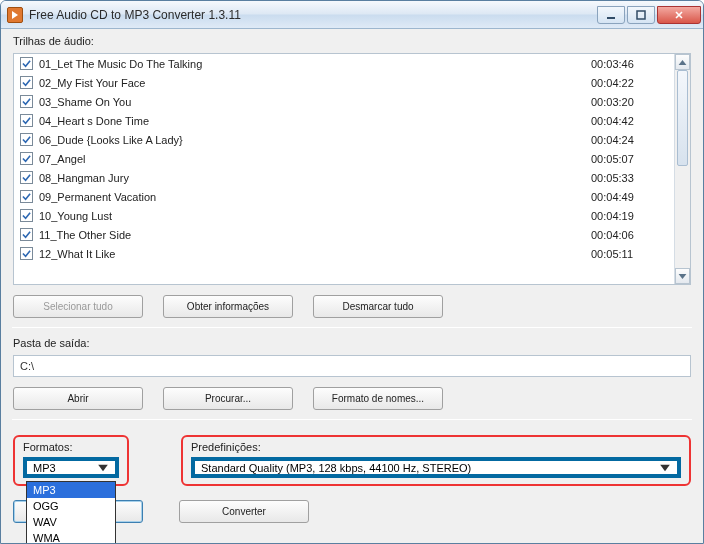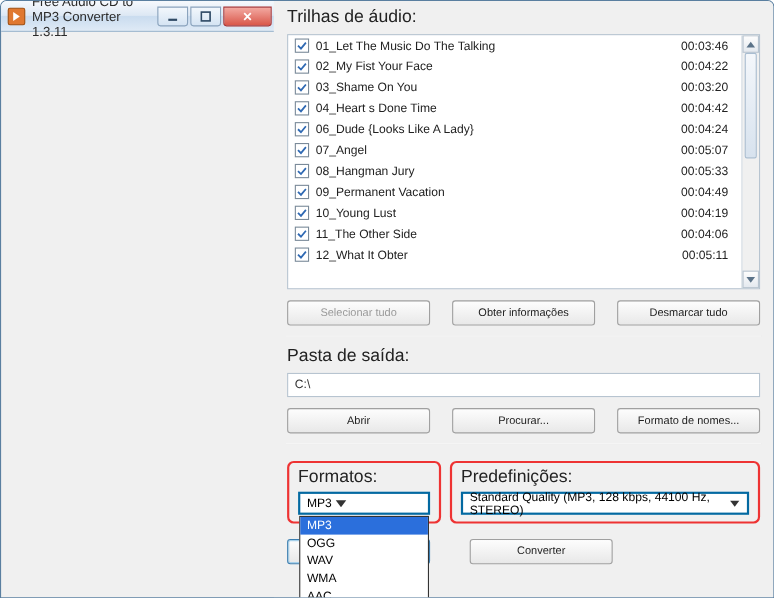--- a/index.html
+++ b/index.html
@@ -8,21 +8,21 @@
     font-family: "Segoe UI", Tahoma, sans-serif;
     font-size: 11px;
     background: #fff;
     width: 704px; height: 544px;
     overflow: hidden;
   }
   .window {
     width: 704px; height: 544px;
     border: 1px solid #5a7fa0;
     border-radius: 6px 6px 0 0;
-    display: flex; 
+    display: flex; flex-direction: column;
     background: #f0f0f0;
     overflow: hidden;
   }
   .titlebar {
     height: 28px;
     background: linear-gradient(#f6f9fd, #dde8f4 48%, #cadcef 52%, #dfeaf6);
     border-bottom: 1px solid #9db6ce;
     display: flex; align-items: center;
     padding: 0 0 0 6px;
   }
@@ -47,41 +47,41 @@
   }
   .win-btn.close { background: linear-gradient(#f3a9a1,#d9574a); border-color: #a33; width: 44px; }
   .win-btn svg { width: 10px; height: 10px; }
   .client {
     flex: 1;
     padding: 6px 12px 10px 12px;
     display: flex; flex-direction: column;
     gap: 6px;
     background: #f0f0f0;
   }
-  .label { color: #222; font-size: 16px; }
+  .label { color: #222; font-size: 11px; }
   .listbox {
     background: #fff;
     border: 1px solid #b7c4d0;
     height: 232px;
     position: relative;
     overflow: hidden;
   }
   .list-inner { position: absolute; left:0; right:16px; top:0; }
   .row {
     display: flex; align-items: center;
-    height: 19px; padding: 0 12px 0 6px; gap: 6px;
+    height: 19px; padding: 0 23px 0 6px; gap: 6px;
   }
   .chk {
     width: 13px; height: 13px;
     border: 1px solid #7a8a99; background: #fff;
     display: flex; align-items: center; justify-content: center;
   }
   .chk svg { width: 9px; height: 9px; }
   .track-name { flex: 1; color: #222; }
-  .track-dur { color: #222; width: 60px; text-align: right; }
+  .track-dur { color: #222; width: 60px; text-align: left; }
   .scrollbar {
     position: absolute; right:0; top:0; bottom:0; width:16px;
     background: #f0f0f0; border-left:1px solid #d5dde5;
   }
   .sb-btn {
     height:16px; background: linear-gradient(#fdfdfd,#e4e9ef);
     border:1px solid #b7c4d0;
     display:flex; align-items:center; justify-content:center;
   }
   .sb-track { position:absolute; top:16px; bottom:16px; left:0; right:0; }
@@ -113,26 +113,26 @@
   }
   .bottom-group {
     display:flex; gap:8px; align-items:stretch;
     margin-top:6px;
   }
   .redbox {
     border: 2px solid #e33; border-radius: 6px;
     padding: 4px 8px 6px 8px;
     display:flex; flex-direction:column; gap:4px;
   }
-  .redbox.formats { width: 140px; }
-  .redbox.presets { flex:1; }
+  .redbox.formats { width: 116px; }
+  .redbox.presets { flex:1;margin-left:44px; }
   .combo {
-    height: 21px; border: 2px solid #0369a1; background:#fff;
+    height: 21px; border: 4px solid #0369a1; background:#fff;
     display:flex; align-items:center; padding:0 4px 0 6px;
-    position:relative;
+    justify-content:space-between; position:relative;
   }
   .combo .arrow {
     width:16px; height:16px;
     display:flex; align-items:center; justify-content:center;
   }
   .dropdown {
     position:absolute; left:-1px; right:-1px; top:20px;
     background:#fff; border:1px solid #333;
     z-index:10;
   }
@@ -267,21 +267,21 @@
             </div>
             <div class="track-name">11_The Other Side</div>
             <div class="track-dur">00:04:06</div>
           </div>
           <div class="row">
             <div class="chk">
               <svg viewBox="0 0 10 10">
                 <path d="M1 5 L4 8 L9 2" stroke="#2f69b3" stroke-width="1.8" fill="none"></path>
               </svg>
             </div>
-            <div class="track-name">12_What It Obter</div>
+            <div class="track-name">12_What It Like</div>
             <div class="track-dur">00:05:11</div>
           </div>
         </div>
       <div class="scrollbar">
         <div class="sb-btn">
             <svg viewBox="0 0 10 10">
               <path d="M2 7 L5 3 L8 7 Z" fill="#5b7389"></path>
             </svg>
           </div>
         <div class="sb-track">

